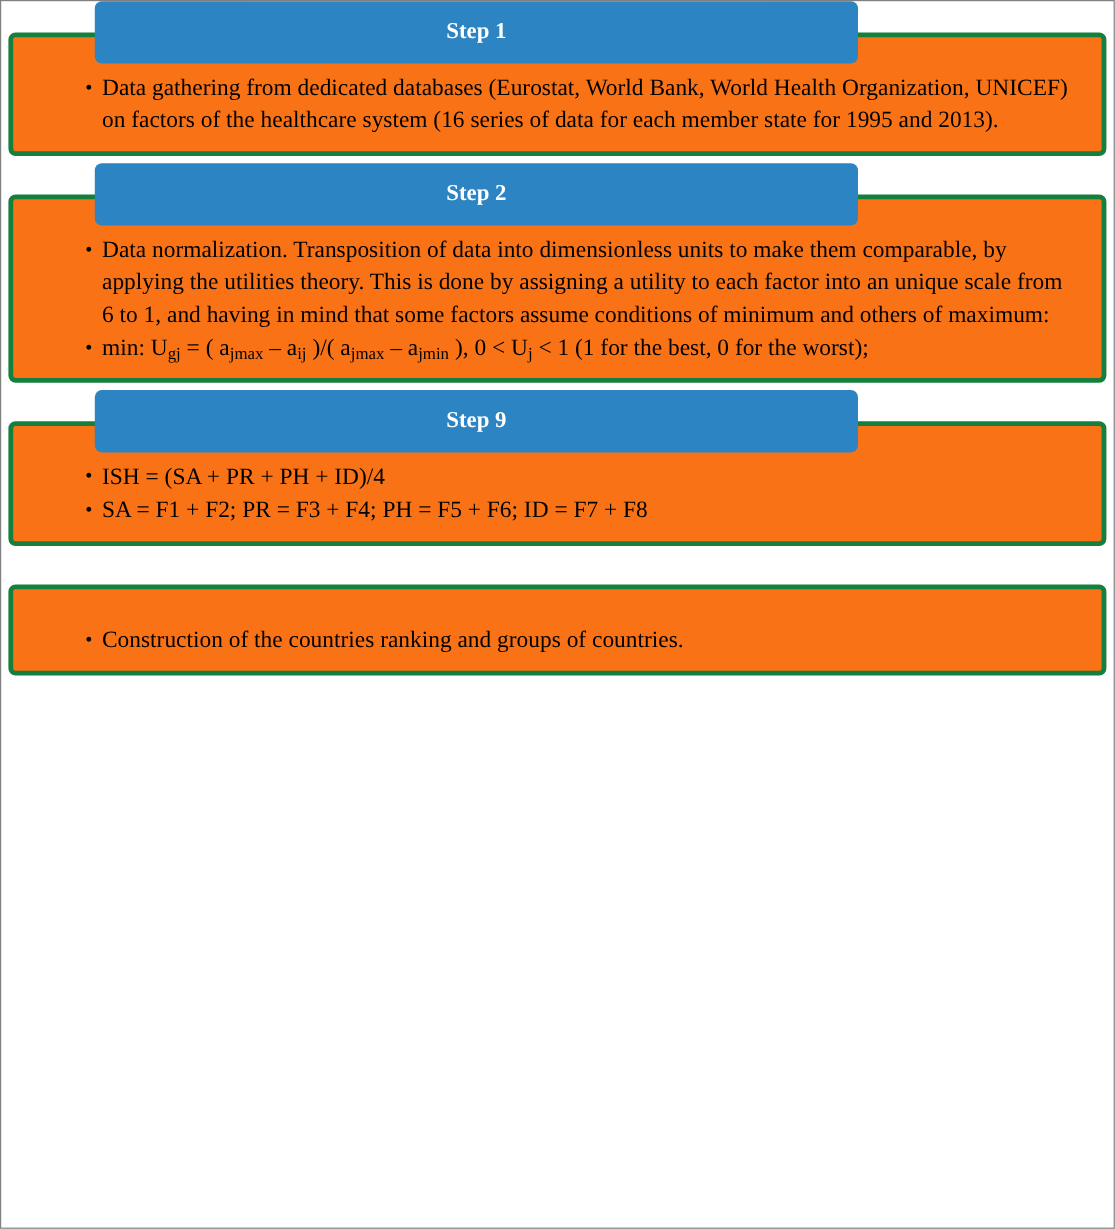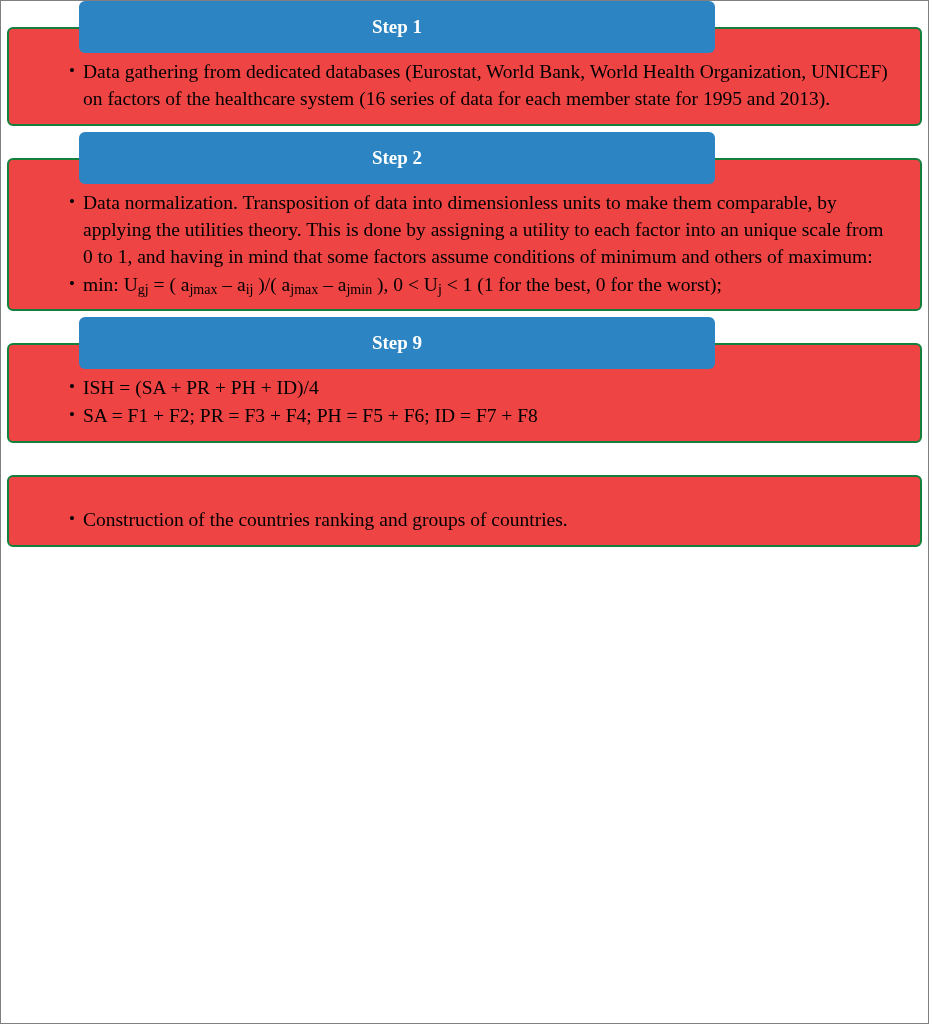--- a/index.html
+++ b/index.html
@@ -21,23 +21,23 @@
     box-sizing: border-box;
     border: 1px solid #808080;
     position: relative;
     background: #ffffff;
   }
   .step-block {
     position: relative;
     margin: 0 6px 6px 6px;
   }
   .step-body {
-    border: 2px solid #15803d;
+    border: 4px solid #15803d;
     border-radius: 6px;
-    background: #ef4444;
+    background: #f97316;
     box-sizing: border-box;
     padding: 10px 26px 10px 60px;
   }
   .step-header {
     position: absolute;
     left: 50px;
     top: 0;
     width: 636px;
     height: 52px;
     background: #2c84c2;
@@ -92,21 +92,21 @@
         <li>Data gathering from dedicated databases (Eurostat, World Bank, World Health Organization, UNICEF) on factors of the healthcare system (16 series of data for each member state for 1995 and 2013).</li>
       </ul>
     </div>
   </div>
 
 
   <div class="step-block step-wrap">
     <div class="step-header">Step 2</div>
     <div class="step-body step-body-inner">
       <ul class="bullets">
-        <li>Data normalization. Transposition of data into dimensionless units to make them comparable, by applying the utilities theory. This is done by assigning a utility to each factor into an unique scale from 0 to 1, and having in mind that some factors assume conditions of minimum and others of maximum:</li>
+        <li>Data normalization. Transposition of data into dimensionless units to make them comparable, by applying the utilities theory. This is done by assigning a utility to each factor into an unique scale from 6 to 1, and having in mind that some factors assume conditions of minimum and others of maximum:</li>
         <li>min: U<sub>gj</sub> = ( a<sub>jmax</sub>  – a<sub>ij</sub> )/( a<sub>jmax</sub> – a<sub>jmin</sub> ), 0 &lt; U<sub>j</sub> &lt; 1 (1 for the best, 0 for the worst);</li>
       </ul>
     </div>
   </div>
 
   <div class="step-block step-wrap">
     <div class="step-header">Step 9</div>
     <div class="step-body step-body-inner">
       <ul class="bullets">
         <li>ISH = (SA + PR + PH + ID)/4</li>

